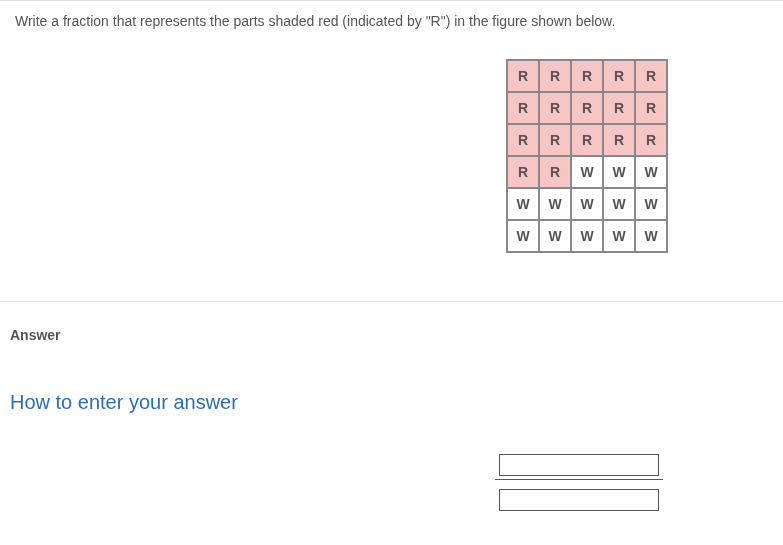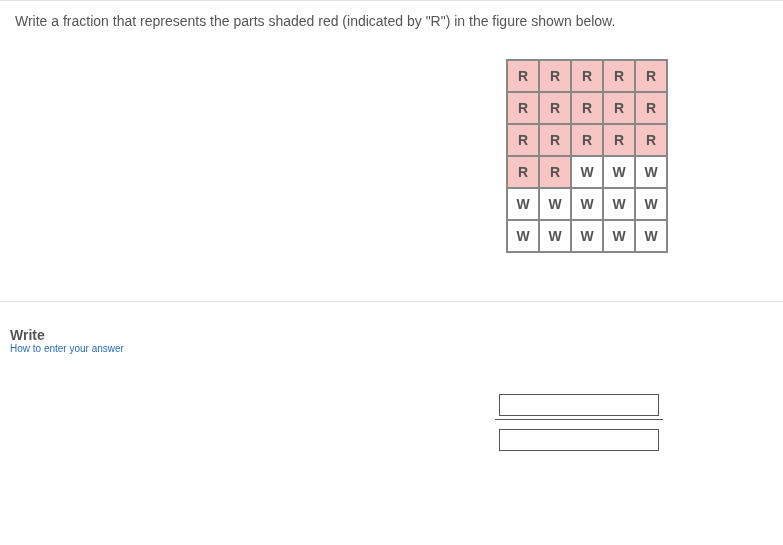--- a/index.html
+++ b/index.html
@@ -51,22 +51,23 @@
     .answer-section {
       padding: 25px 15px 30px 10px;
     }
     .answer-label {
       font-weight: bold;
       color: #555;
       font-size: 14px;
     }
     .help-link {
       color: #2a6ebb;
-      font-size: 10px;
+      font-size: 20px;
       cursor: pointer;
+      margin-top: 48px;
     }
     .fraction-input-container {
       margin-top: 40px;
       display: flex;
       justify-content: flex-end;
       padding-right: 105px;
     }
     .fraction-box {
       display: flex;
       flex-direction: column;
@@ -124,21 +125,21 @@
         <div class="cell white">W</div>
         <div class="cell white">W</div>
         <div class="cell white">W</div>
         <div class="cell white">W</div>
         <div class="cell white">W</div>
       </div>
   </div>
 </div>
 
 <div class="answer-section">
-  <div class="answer-label">Write</div>
+  <div class="answer-label">Answer</div>
   <div class="help-link">How to enter your answer</div>
   <div class="fraction-input-container">
     <div class="fraction-box">
       <input type="text" class="fraction-input" value="" style="">
       <div class="fraction-line"></div>
       <div class="spacer"></div>
       <input type="text" class="fraction-input" value="" style="">
     </div>
   </div>
 </div>

